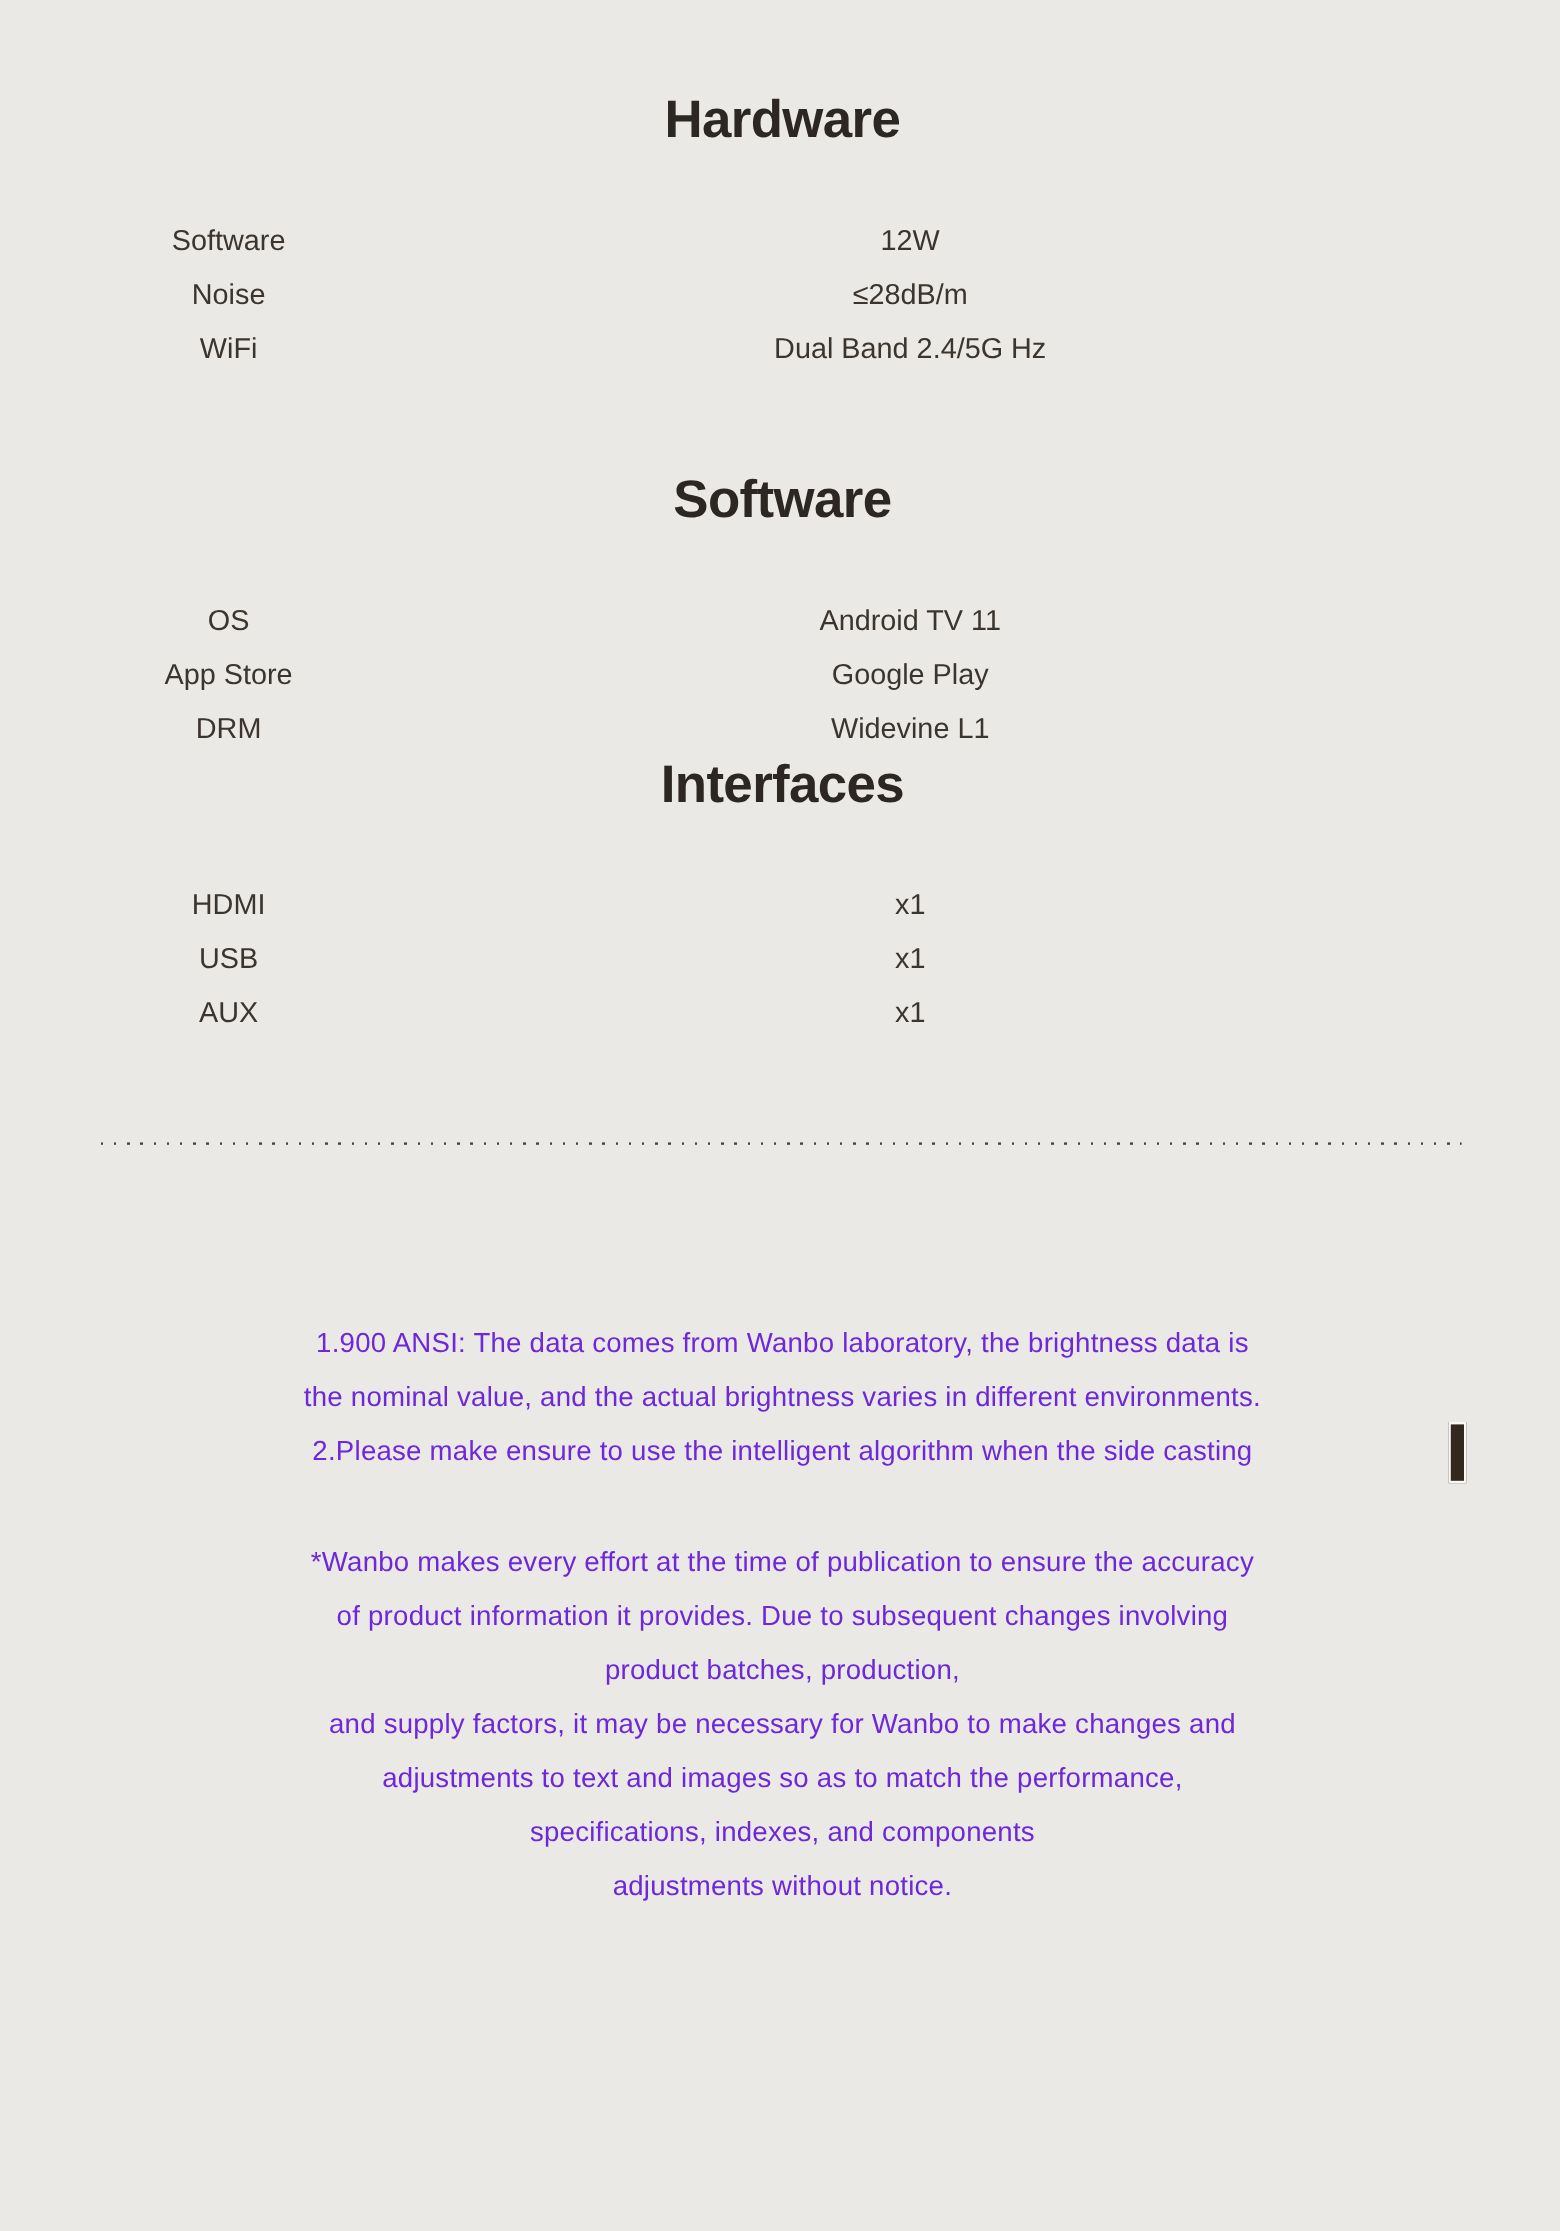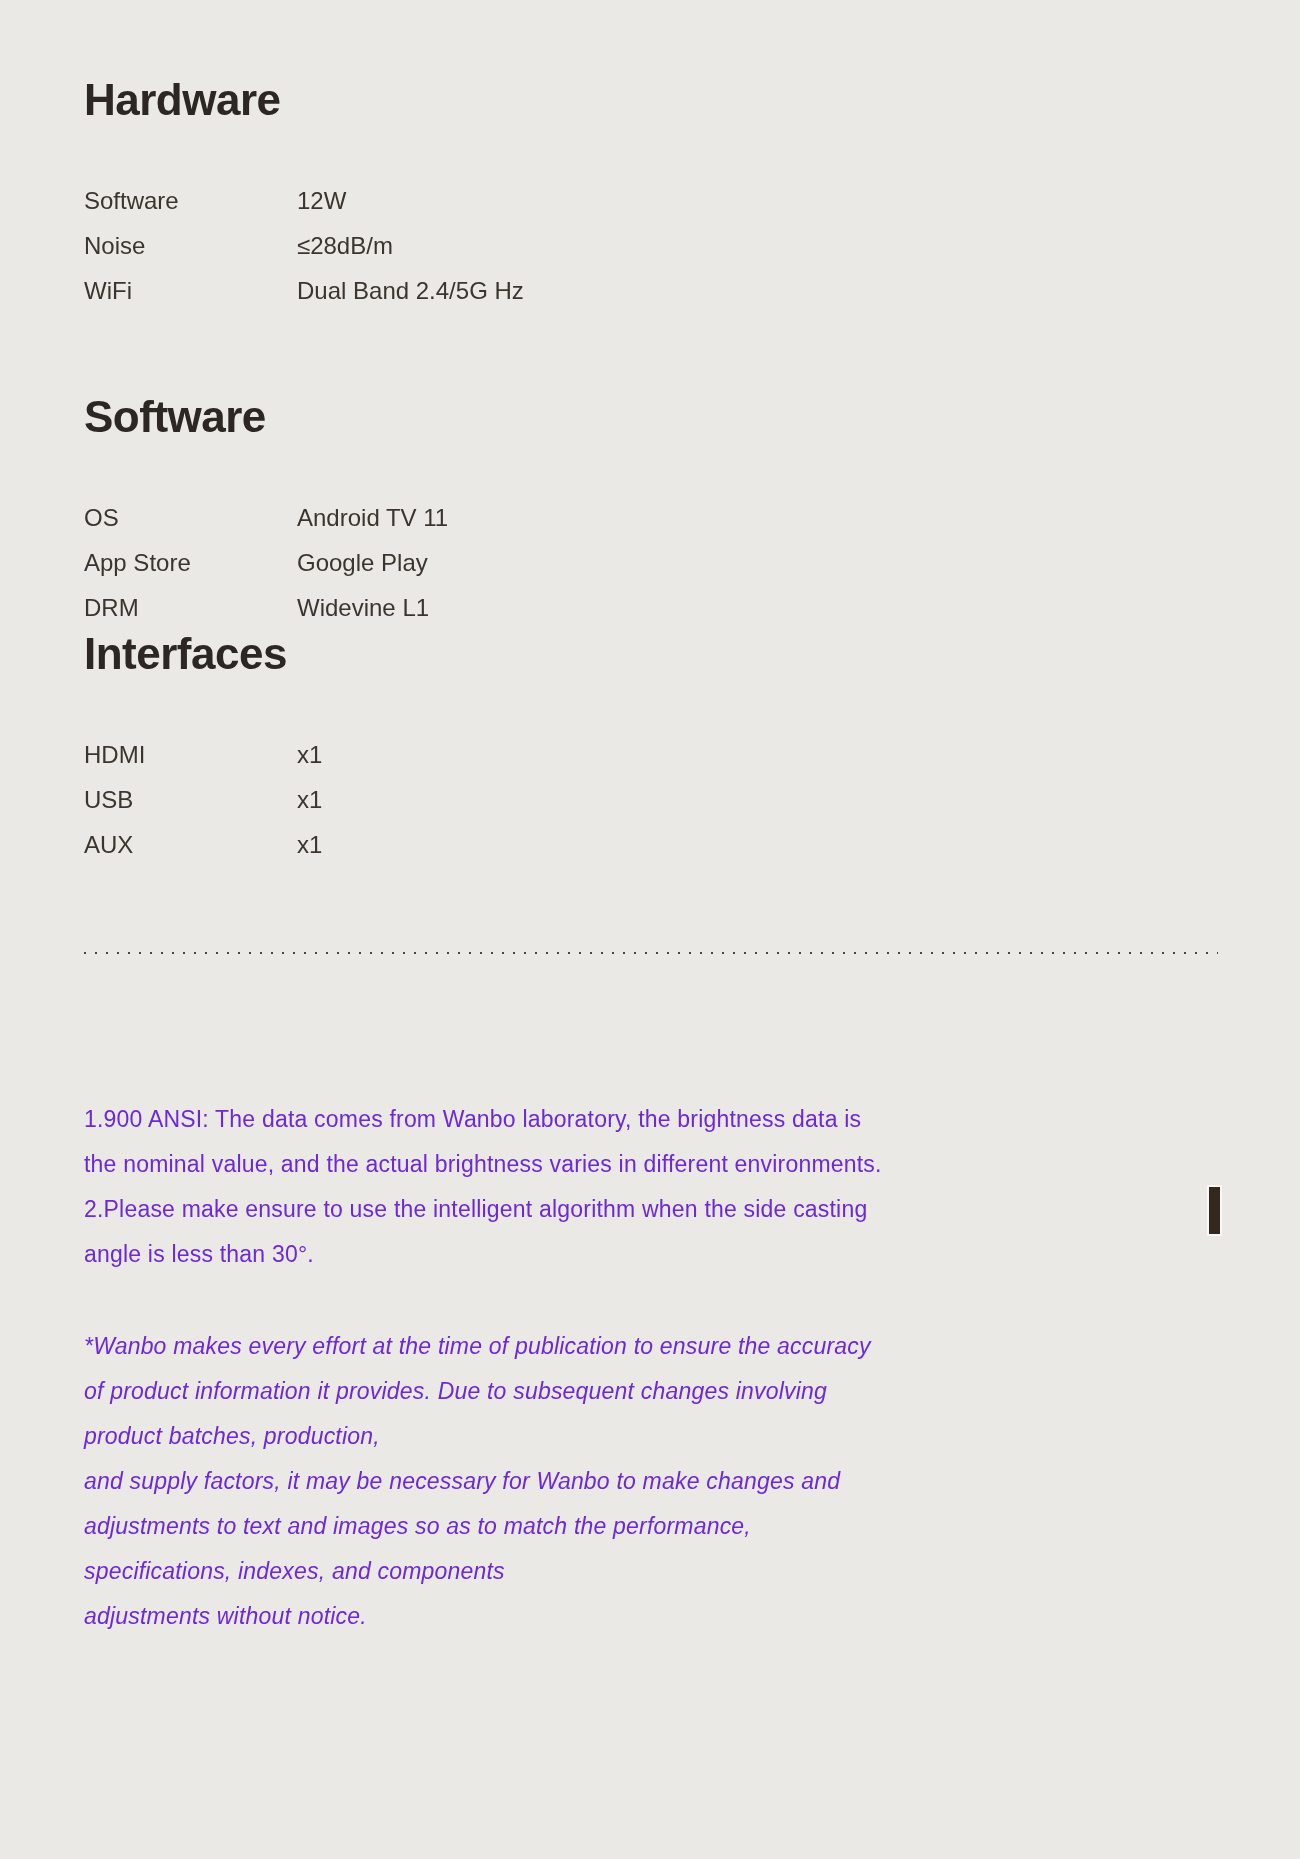--- a/index.html
+++ b/index.html
@@ -7,20 +7,21 @@
     width: 1300px;
     height: 1859px;
     background: #eae9e6;
     font-family: "Liberation Sans", sans-serif;
     position: relative;
     overflow: hidden;
   }
   .content {
     padding-left: 84px;
     padding-right: 80px;
+    text-align: center;
   }
   .section-title {
     margin: 0;
     font-size: 44px;
     line-height: 48px;
     font-weight: bold;
     letter-spacing: -0.5px;
     color: #2d2723;
   }
   .section-title.hardware   { margin-top: 76px; }
@@ -41,21 +42,21 @@
     width: 1134px;
     background: repeating-linear-gradient(to right, #4a443d 0px, #4a443d 2px, transparent 2px, transparent 11px);
   }
   .footnote-para {
     font-size: 23px;
     line-height: 45px;
     color: #6d28d9;
     letter-spacing: 0.2px;
   }
   .footnote-para.first  { margin-top: 143px; }
-  .footnote-para.second { margin-top: 47px; font-style: italic; }
+  .footnote-para.second { margin-top: 47px; }
   .scrollbar-thumb {
     position: absolute;
     left: 1207px;
     top: 1185px;
     width: 15px;
     height: 51px;
     box-sizing: border-box;
     background: #32281e;
     border: 2px solid #f9f8f6;
   }
@@ -119,21 +120,20 @@
     </div>
   </div>
 
   <div class="dotted-divider"></div>
 
   <div>
     <div class="footnote-para first">
       <div>1.900 ANSI: The data comes from Wanbo laboratory, the brightness data is</div>
       <div>the nominal value, and the actual brightness varies in different environments.</div>
       <div>2.Please make ensure to use the intelligent algorithm when the side casting</div>
-      <div>angle is less than 30°.</div>
     </div>
     <div class="footnote-para second">
       <div>*Wanbo makes every effort at the time of publication to ensure the accuracy</div>
       <div>of product information it provides. Due to subsequent changes involving</div>
       <div>product batches, production,</div>
       <div>and supply factors, it may be necessary for Wanbo to make changes and</div>
       <div>adjustments to text and images so as to match the performance,</div>
       <div>specifications, indexes, and components</div>
       <div>adjustments without notice.</div>
     </div>

